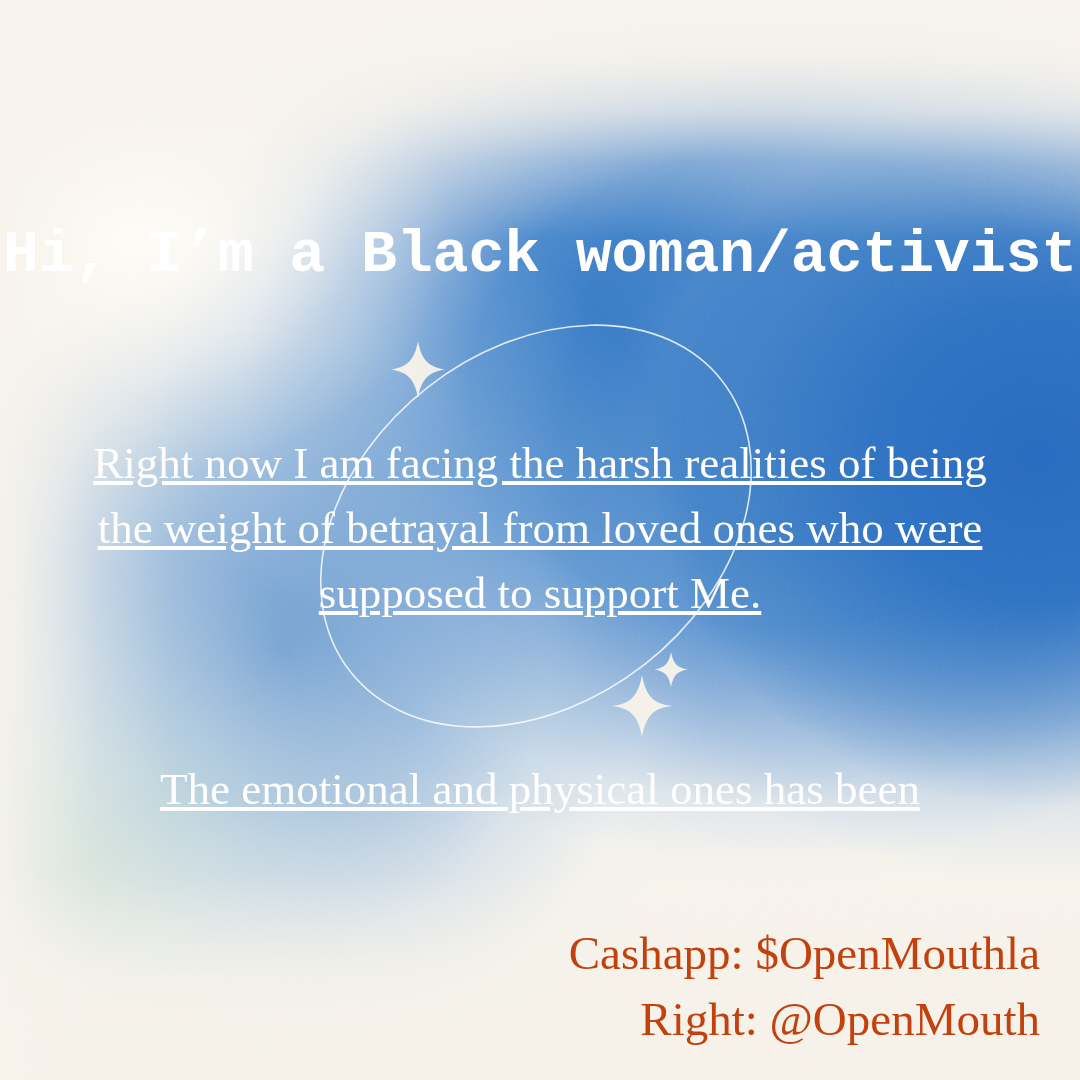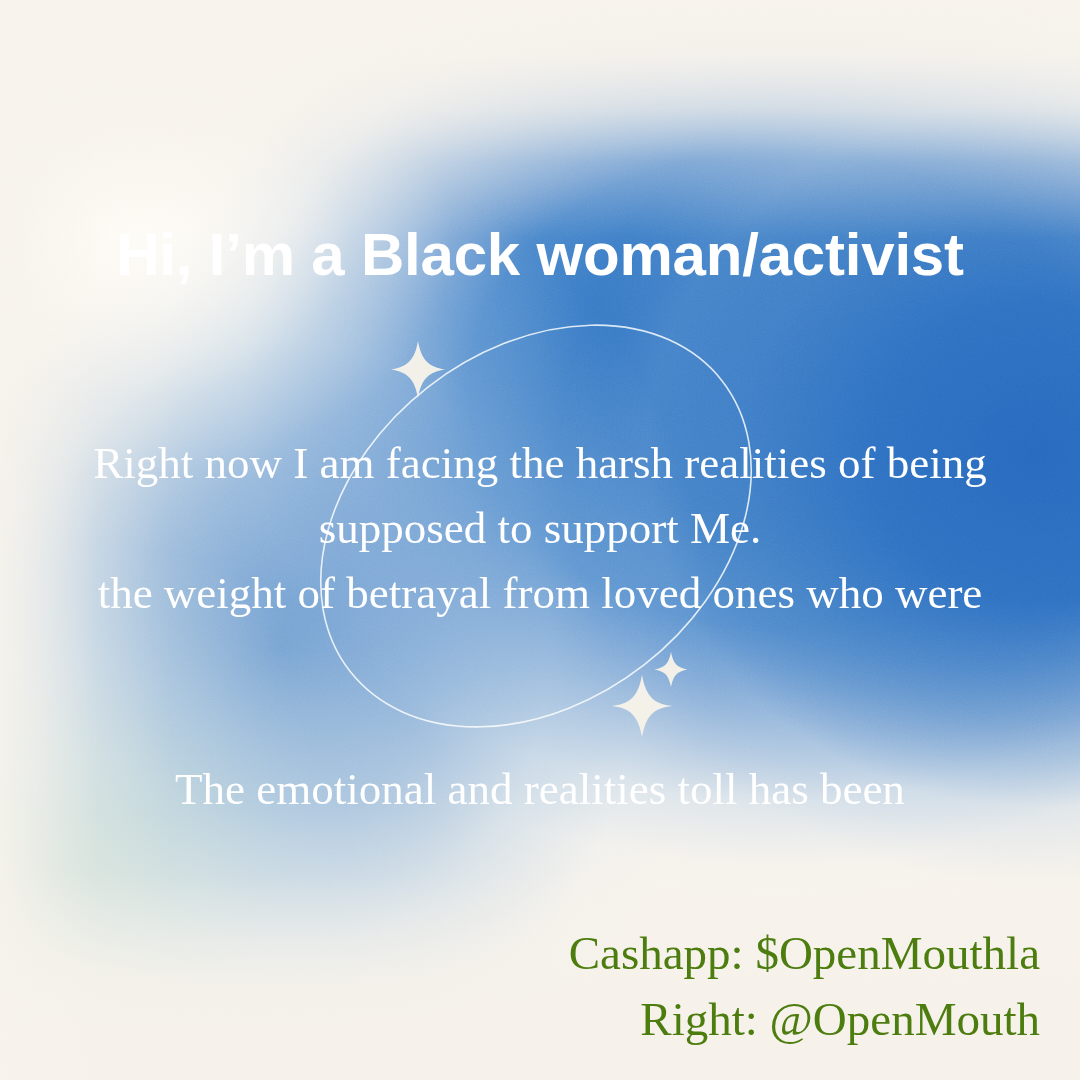--- a/index.html
+++ b/index.html
@@ -145,21 +145,21 @@
     position: absolute;
     left: 0;
     right: 0;
     top: 172px;
     text-align: center;
     color: #ffffff;
     font-weight: 700;
     font-size: 60px;
     line-height: 86px;
     letter-spacing: -0.2px;
-    font-family: Liberation Sans, sans-serif;
+    font-family: Liberation Mono, monospace;
   }
 
   .headline .hl-line {
     display: block;
     white-space: nowrap;
   }
 
   .body-block {
     position: absolute;
     left: 14px;
@@ -171,28 +171,29 @@
     line-height: 65px;
     font-family: "Liberation Serif", "DejaVu Serif", serif;
   }
 
   .body-para-1 { top: 386px; }
   .body-para-2 { top: 712px; }
 
   .body-block .bd-line {
     display: block;
     white-space: nowrap;
+    text-decoration: underline;
   }
 
   .payments {
     position: absolute;
     right: 40px;
     bottom: 28px;
     text-align: right;
-    color: #4d7c0f;
+    color: #c2410c;
     font-weight: 400;
     font-size: 47px;
     line-height: 66px;
     font-family: "Liberation Serif", "DejaVu Serif", serif;
   }
 
   .payments .pay-line {
     display: block;
     white-space: nowrap;
   }
@@ -232,26 +233,26 @@
   </svg>
 
   <div class="content">
 
     <h1 class="headline">
       <span class="hl-line">Hi, I’m a Black woman/activist</span>
     </h1>
 
     <p class="body-block body-para-1">
       <span class="bd-line">Right now I am facing the harsh realities of being</span>
+      <span class="bd-line">the weight of betrayal from loved ones who were</span>
       <span class="bd-line">supposed to support Me.</span>
-      <span class="bd-line">the weight of betrayal from loved ones who were</span>
     </p>
 
     <p class="body-block body-para-2">
-      <span class="bd-line">The emotional and realities toll has been</span>
+      <span class="bd-line">The emotional and physical ones has been</span>
     </p>
 
     <div class="payments">
       <span class="pay-line">Cashapp: $OpenMouthla</span>
       <span class="pay-line">Right: @OpenMouth</span>
     </div>
 
   </div>
 </div>
 

